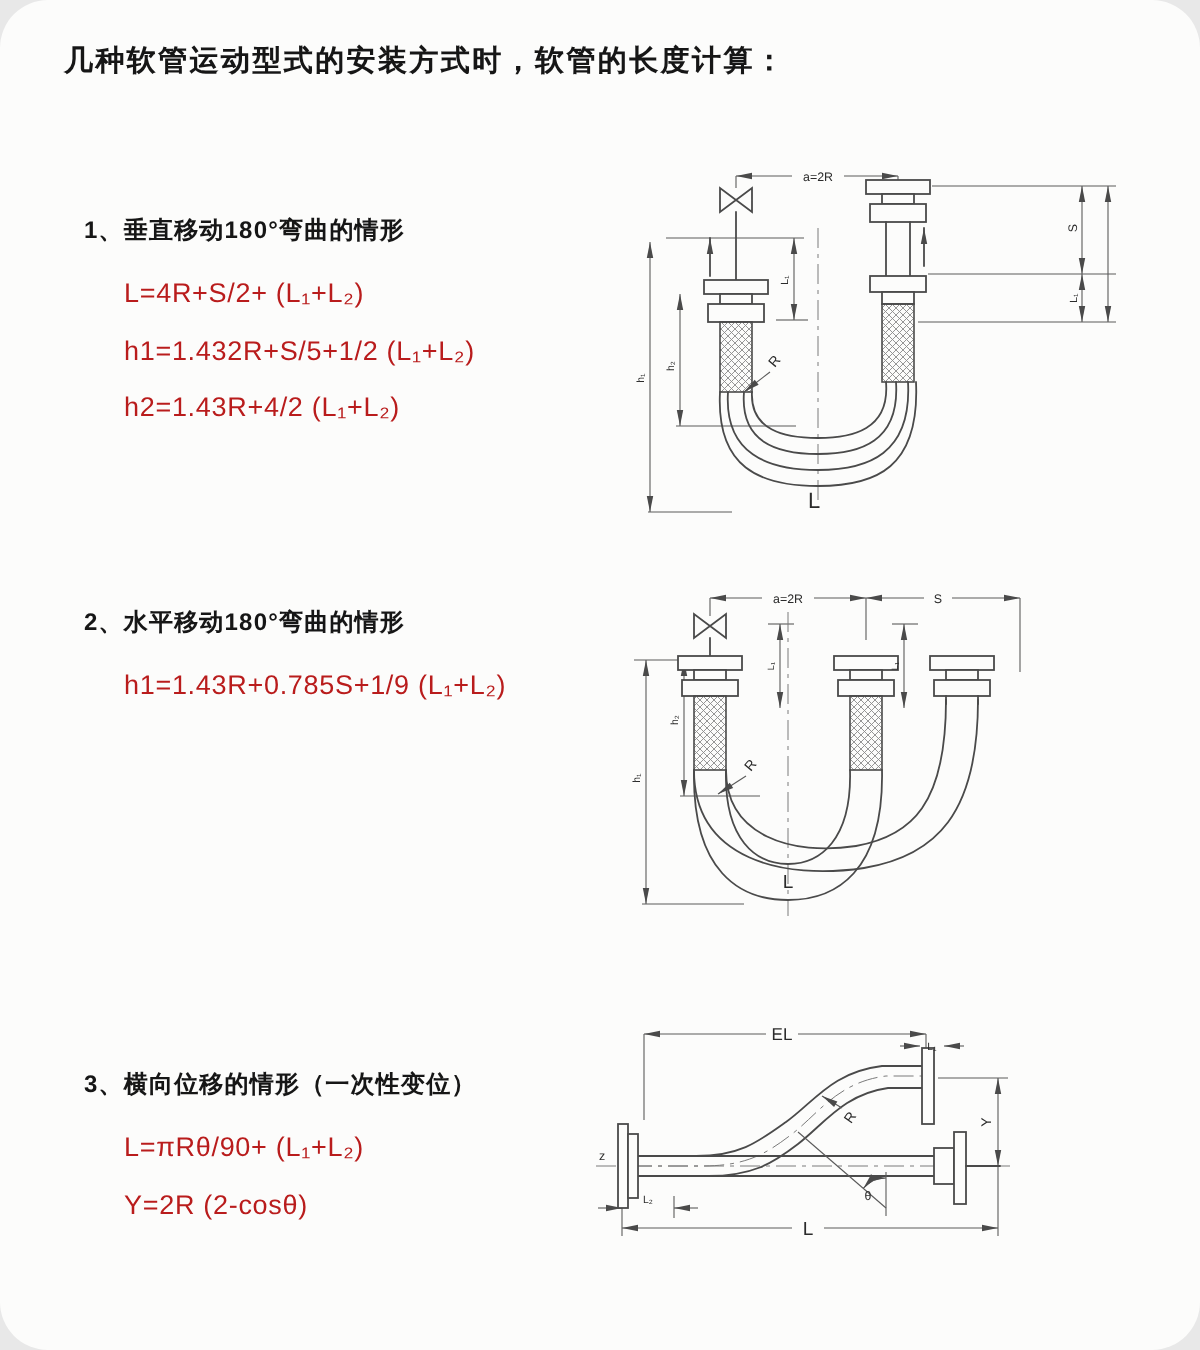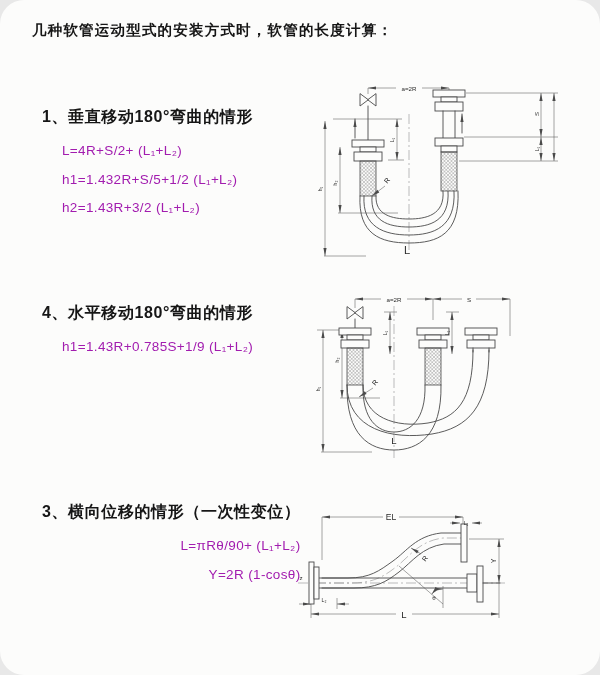--- a/index.html
+++ b/index.html
@@ -7,25 +7,25 @@
     position:relative;width:600px;height:675px;margin:0 auto;
     background:#fcfcfb;overflow:hidden;
     font-family:"Liberation Sans","DejaVu Sans",sans-serif;color:#161616;border-radius:24px;
   }
   .doc-title{
     position:absolute;left:32px;top:21px;
     font-size:14.5px;font-weight:700;letter-spacing:1.2px;white-space:nowrap;
   }
   .sec{position:absolute;left:42px;}
   .sec-heading{
-    font-size:16px;font-weight:700;letter-spacing:0.6px;
+    font-size:12px;font-weight:700;letter-spacing:0.6px;
     margin:0 0 9px 0;white-space:nowrap;
   }
   .formula{
-    font-size:13.5px;letter-spacing:0.35px;color:#a21caf;
+    font-size:13.5px;letter-spacing:0.35px;color:#b91c1c;
     line-height:28.5px;padding-left:20px;white-space:nowrap;
   }
   .diag{position:absolute;}
   svg{display:block;}
   svg .obj{stroke:#4a4a4a;stroke-width:0.9;fill:none;stroke-linecap:round;}
   svg .fit{stroke:#4a4a4a;stroke-width:0.9;fill:#fcfcfb;}
   svg .braid{fill:url(#braidpat);stroke:#4a4a4a;stroke-width:0.8;}
   svg .dim{stroke:#5a5a5a;stroke-width:0.55;fill:none;}
   svg .cl{stroke:#7a7a7a;stroke-width:0.5;fill:none;stroke-dasharray:10 3 2 3;}
   svg text{fill:#2b2b2b;font-family:"Liberation Sans","DejaVu Sans",sans-serif;}
@@ -36,32 +36,32 @@
 <body>
 
 <div class="page">
 
   <div class="doc-title">几种软管运动型式的安装方式时，软管的长度计算：</div>
 
   <div class="sec" style="top:107px;">
     <div class="sec-heading">1、垂直移动180°弯曲的情形</div>
     <div class="formula">L=4R+S/2+ (L₁+L₂)</div>
     <div class="formula">h1=1.432R+S/5+1/2 (L₁+L₂)</div>
-    <div class="formula">h2=1.43R+3/2 (L₁+L₂)</div>
+    <div class="formula">h2=1.43R+4/2 (L₁+L₂)</div>
   </div>
 
   <div class="sec" style="top:303px;">
-    <div class="sec-heading">4、水平移动180°弯曲的情形</div>
+    <div class="sec-heading">2、水平移动180°弯曲的情形</div>
     <div class="formula">h1=1.43R+0.785S+1/9 (L₁+L₂)</div>
   </div>
 
-  <div class="sec" style="top:502px;text-align:right;">
+  <div class="sec" style="top:534px;">
     <div class="sec-heading">3、横向位移的情形（一次性变位）</div>
     <div class="formula">L=πRθ/90+ (L₁+L₂)</div>
-    <div class="formula">Y=2R (1-cosθ)</div>
+    <div class="formula">Y=2R (2-cosθ)</div>
   </div>
 
   <svg class="diag" style="left:300px;top:60px;" width="300" height="210" viewBox="300 60 300 210">
     <defs>
       <pattern id="braidpat" width="3.5" height="3.5" patternUnits="userSpaceOnUse">
         <path d="M0,0 L3.5,3.5 M3.5,0 L0,3.5" stroke="#8a8a8a" stroke-width="0.45"></path>
       </pattern>
       <marker id="ae" viewBox="0 0 10 10" markerWidth="10" markerHeight="10" refX="9" refY="5" orient="auto" markerUnits="userSpaceOnUse">
         <path d="M1,3.4 L9,5 L1,6.6 z" fill="#4a4a4a"></path>
       </marker>

